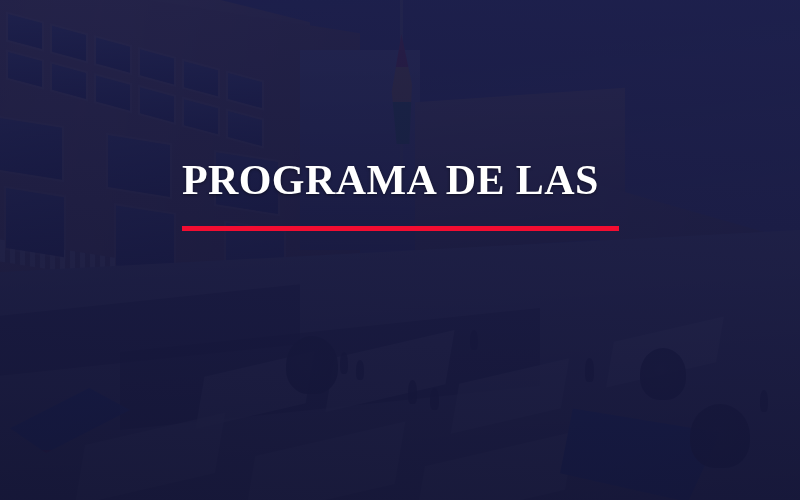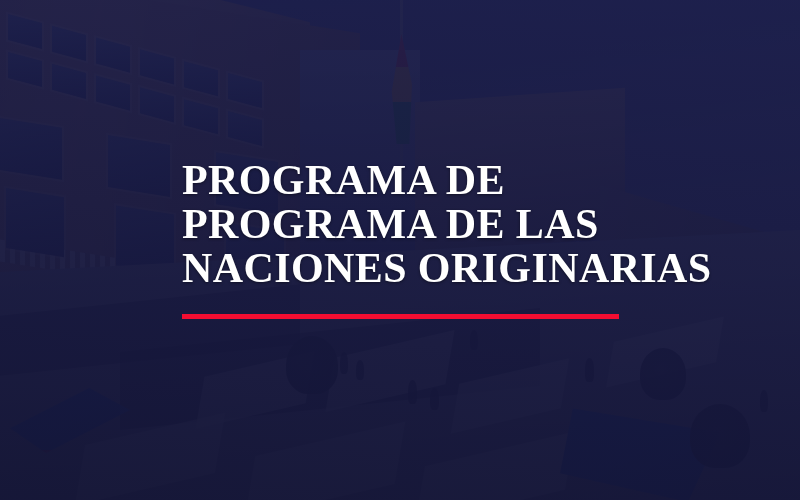--- a/index.html
+++ b/index.html
@@ -285,19 +285,17 @@
     <div class="person" style="left:430px;top:388px;width:9px;height:22px;"></div>
     <div class="person" style="left:585px;top:358px;width:9px;height:24px;"></div>
     <div class="person" style="left:470px;top:330px;width:8px;height:20px;"></div>
     <div class="person" style="left:760px;top:390px;width:8px;height:22px;"></div>
   </div>
 
   <div class="overlay" style="background: rgb(27, 30, 76);"></div>
   <div class="overlay-2"></div>
 
   <div class="content">
-    <div class="title-line">PROGRAMA DE</div>
     <div class="title-line">PROGRAMA DE LAS</div>
-    <div class="title-line">NACIONES ORIGINARIAS</div>
     <div class="rule" style="background: rgb(243, 13, 49); width: 437px; height: 5px;"></div>
   </div>
 
 </div>
 
 </body></html>

